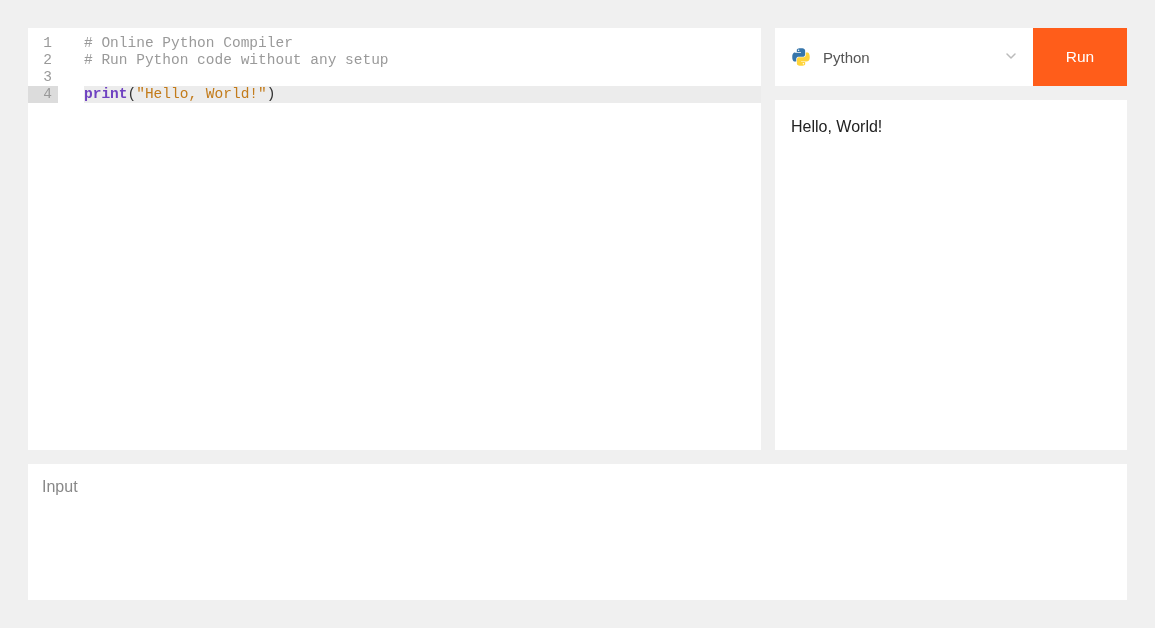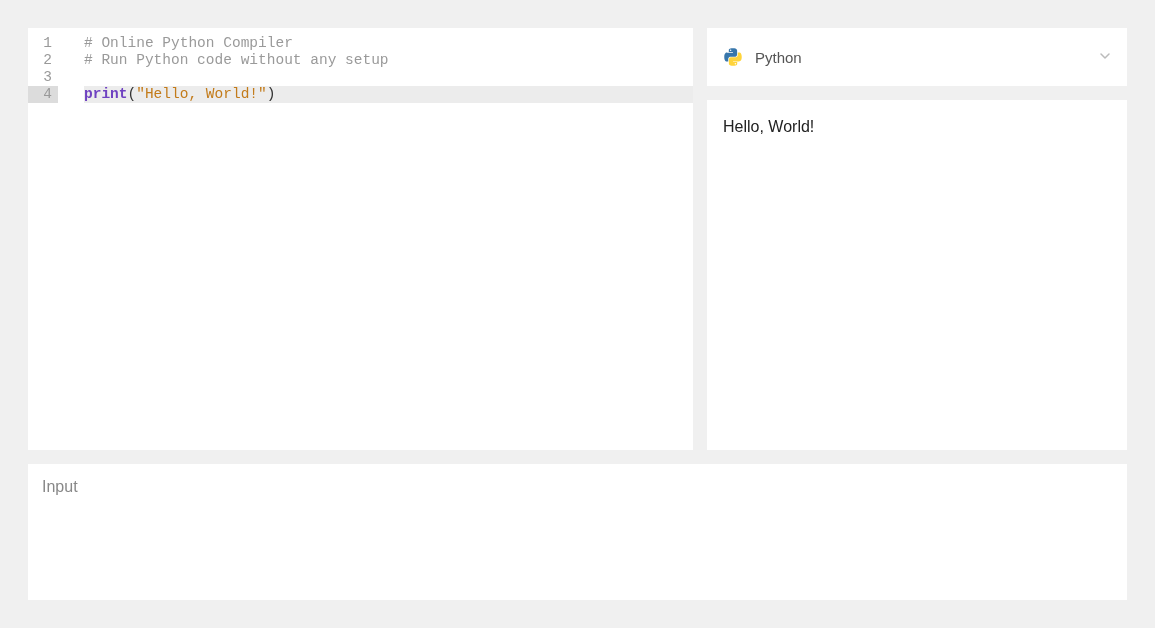--- a/index.html
+++ b/index.html
@@ -63,21 +63,21 @@
     }
     .code-line.active {
       background: #ececec;
     }
     .tok-comment { color: #9a9a9a; }
     .tok-builtin { color: #6f42c1; font-weight: bold; }
     .tok-punct { color: #333; }
     .tok-string { color: #c37b1a; }
     
     .right-col {
-      width: 420px;
+      width: 352px;
       display: flex;
       flex-direction: column;
       gap: 14px;
     }
     .run-bar {
       display: flex;
       height: 58px;
       background: #fff;
     }
     .lang-select {
@@ -162,20 +162,21 @@
               <path fill="#ffd43b" d="M16.2 30c6.9 0 6.5-3 6.5-3v-3.1h-6.6V23h9.3s4.6.6 4.6-6.9c0-7.5-4-7.2-4-7.2h-2.4v3.5s.1 4-3.9 4h-6.5s-3.8-.1-3.8 3.6v6.4S8.8 30 16.2 30zm3.6-2.1c-.7 0-1.2-.5-1.2-1.2s.5-1.2 1.2-1.2 1.2.5 1.2 1.2-.5 1.2-1.2 1.2z"></path>
             </svg>
           </span>
           <span class="lang-label">Python</span>
           <span class="chevron">
             <svg width="12" height="12" viewBox="0 0 12 12">
                 <path d="M2 4l4 4 4-4" stroke="#bbb" stroke-width="1.5" fill="none" stroke-linecap="round" stroke-linejoin="round"></path>
               </svg>
           </span>
         </div>
+        <button class="run-button">Run</button>
       </div>
       <div class="output-panel">
         <div>Hello, World!</div>
       </div>
     </div>
 
   </div>
 
   <div class="input-panel">
     <div class="input-label">Input</div>

